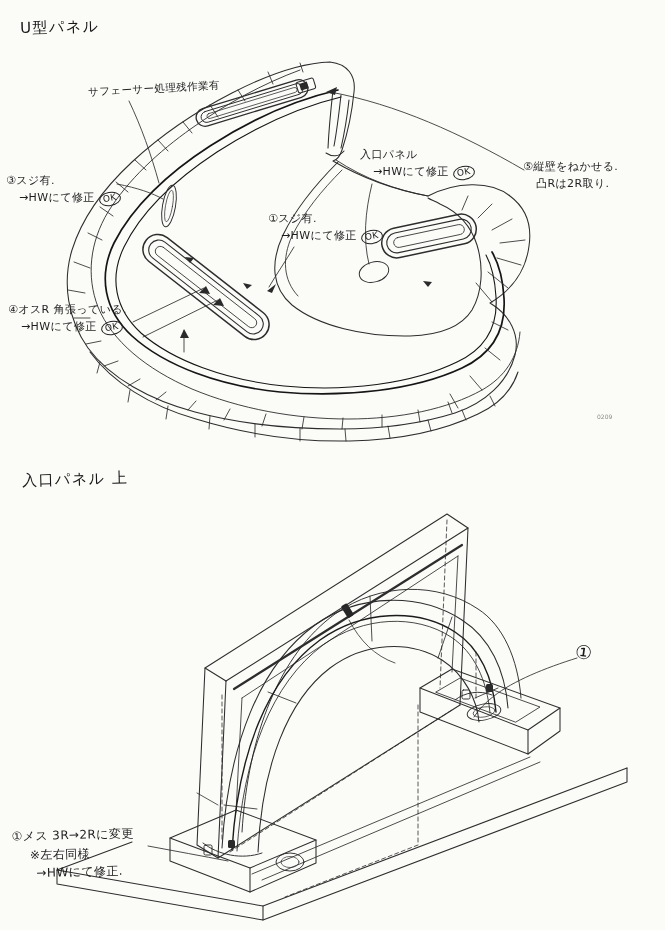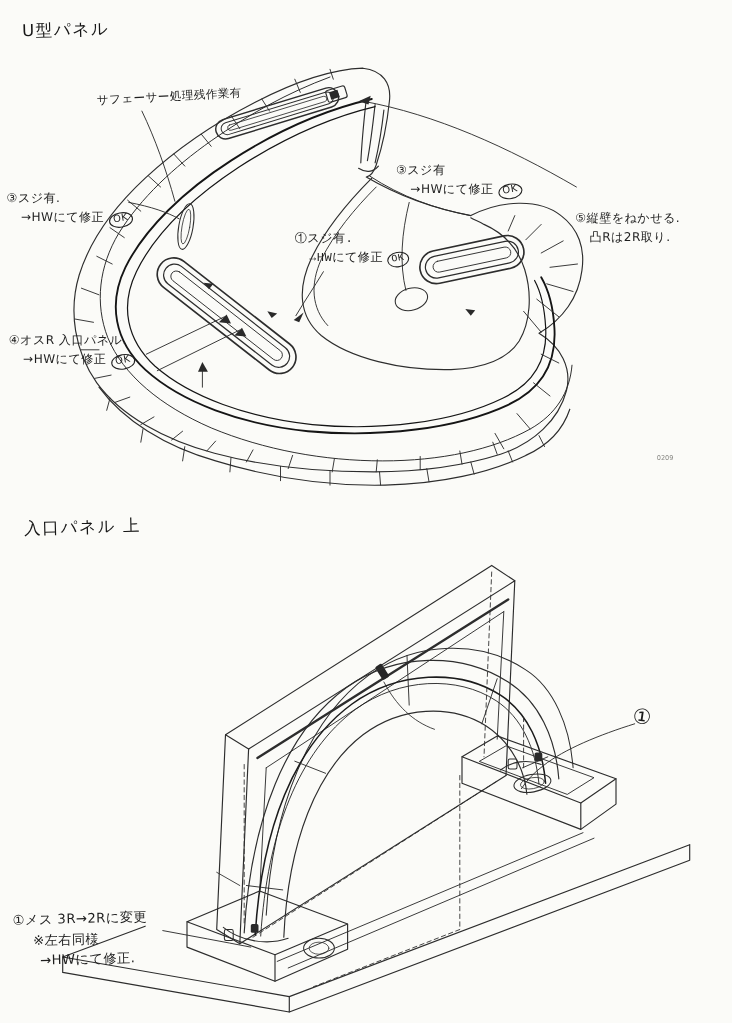--- a/index.html
+++ b/index.html
@@ -304,36 +304,36 @@
 <div class="ann title rot-1" style="left:20px;top:16px;">U型パネル</div>
 
 <div class="ann rot-2" style="left:88px;top:80px;font-size:10.5px;">サフェーサー処理残作業有</div>
 
 <div class="ann" style="left:6px;top:172px;">
   <span class="ln">③スジ有.</span>
   <span class="ln indent"><span>→HWにて修正</span><span class="ok">OK</span></span>
 </div>
 
 <div class="ann" style="left:360px;top:146px;">
-  <span class="ln">③スジ有</span>
+  <span class="ln">入口パネル</span>
   <span class="ln indent"><span>→HWにて修正</span><span class="ok">OK</span></span>
 </div>
 
-<div class="ann" style="left:523px;top:158px;margin-top:32px;">
+<div class="ann" style="left:523px;top:158px;">
   <span class="ln">⑤縦壁をねかせる.</span>
   <span class="ln indent">凸Rは2R取り.</span>
 </div>
 
-<div class="ann" style="left:268px;top:210px;font-family:Liberation Mono, monospace;">
+<div class="ann" style="left:268px;top:210px;">
   <span class="ln">①スジ有.</span>
   <span class="ln indent"><span>→HWにて修正</span><span class="ok">OK</span></span>
 </div>
 
 <div class="ann" style="left:8px;top:301px;">
-  <span class="ln">④オスR 入口パネル.</span>
+  <span class="ln">④オスR 角張っている.</span>
   <span class="ln indent"><span>→HWにて修正</span><span class="ok">OK</span></span>
 </div>
 
 <div class="ann pageno" style="left:597px;top:412px;">0209</div>
 
 <div class="ann title rot-1" style="left:22px;top:468px;">入口パネル 上</div>
 
 <div class="ann callout1" style="left:575px;top:638px;">①</div>
 
 <div class="ann bignote rot-1" style="left:12px;top:826px;">

